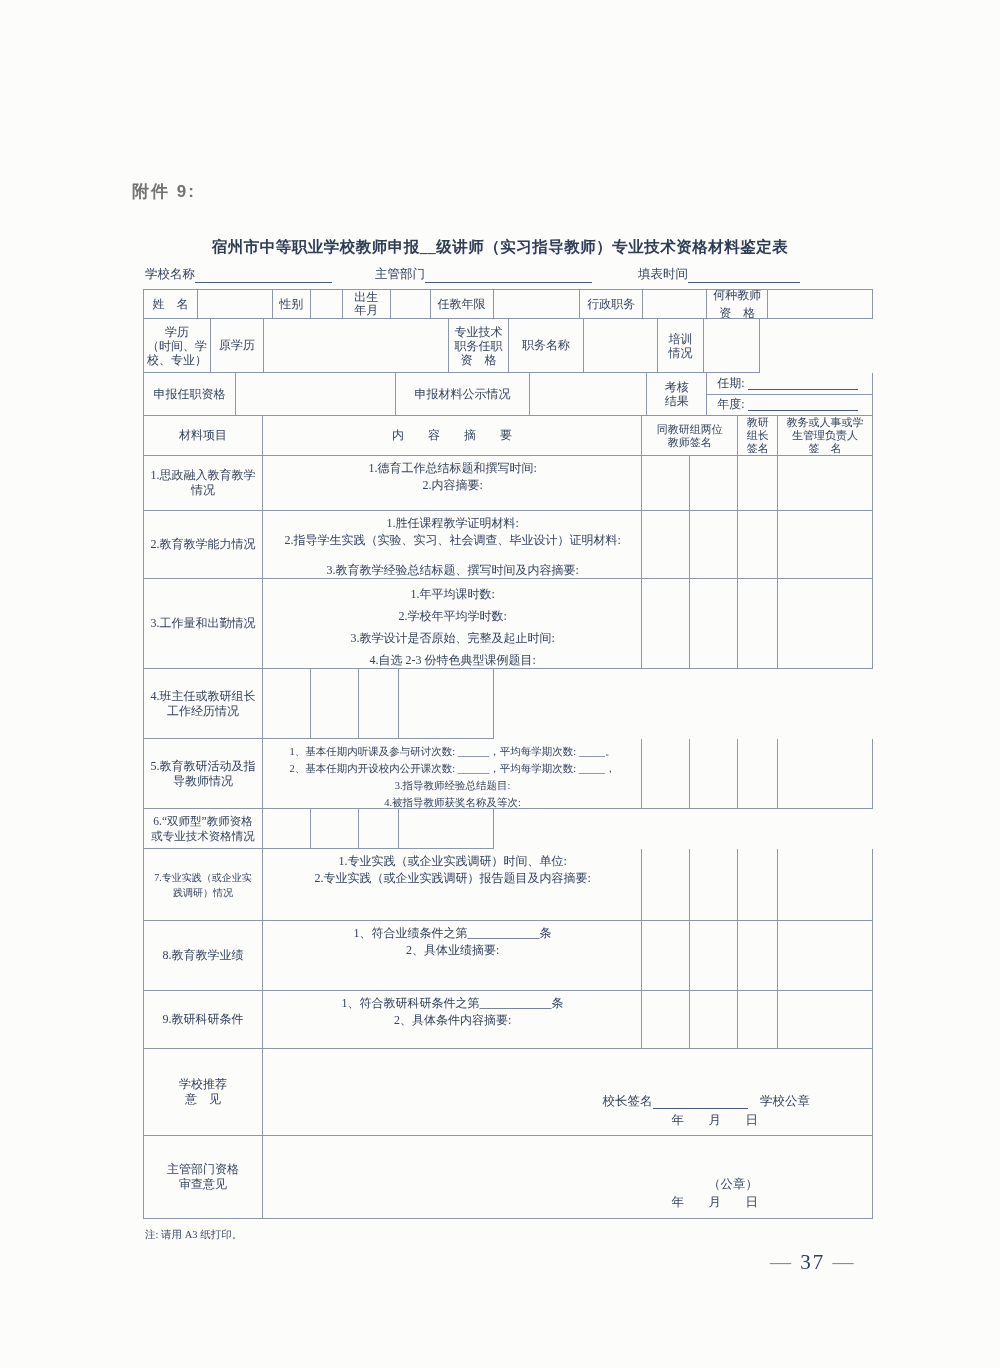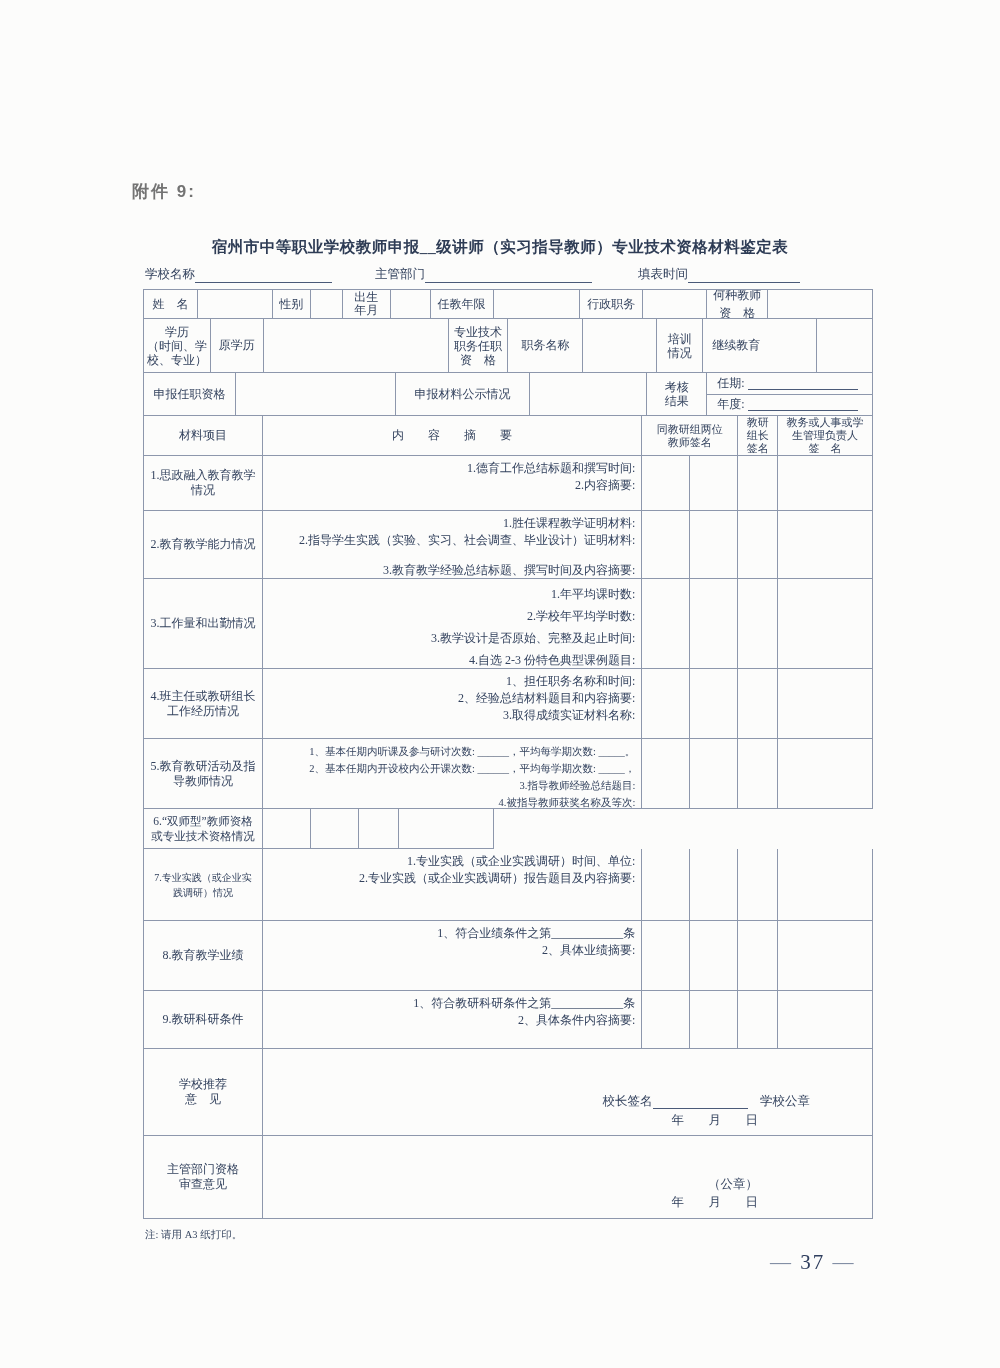--- a/index.html
+++ b/index.html
@@ -21,21 +21,21 @@
   .ul-110 { width:110px; } .ul-95 { width:95px; }
 
   .tbl { position:absolute; left:143px; top:289px; width:730px;
          border-top:1px solid #8d97ac; border-left:1px solid #8d97ac; }
   .row { display:flex; width:100%; }
   .cell { border-right:1px solid #8d97ac; border-bottom:1px solid #8d97ac;
           font-size:12px; line-height:15px; display:flex; align-items:center;
           justify-content:center; text-align:center; overflow:hidden; }
   .pre { white-space:pre-line; }
   .lab { background:transparent; }
-  .content { flex-direction:column; align-items:flex-end; justify-content:flex-start;
+  .content { flex-direction:column; align-items:center; justify-content:flex-start;
              text-align:left; padding:4px 6px 2px 7px; }
   .content .line { min-height:17px; line-height:17px; white-space:nowrap; }
   .content.spread { gap:6px; padding-top:7px; }
   .content.spread .line { min-height:16px; line-height:16px; }
   .gap-top { margin-top:13px; }
   .small .line { font-size:10.5px; }
   .sighead { font-size:11px; line-height:13px; }
   .assess-detail { flex-direction:column; align-items:stretch; padding:0; text-align:left; }
   .assess-sub { flex:1; display:flex; align-items:center; padding-left:10px; font-size:12px; }
   .assess-sub.first { border-bottom:1px solid #8d97ac; }
@@ -100,21 +100,20 @@
 校、专业）</div>
       <div class="cell lab d-b">原学历</div>
       <div class="cell d-c"></div>
       <div class="cell lab d-d pre" style="line-height:14px">专业技术
 职务任职
 资　格</div>
       <div class="cell lab d-e">职务名称</div>
       <div class="cell d-f"></div>
       <div class="cell lab d-g pre" style="line-height:14px">培训
 情况</div>
-      <div class="cell lab d-h" style="justify-content:flex-start;padding-left:9px">继续教育</div>
       <div class="cell d-i"></div>
     </div>
 
     <div class="row" style="height:43px">
       <div class="cell lab e-a">申报任职资格</div>
       <div class="cell e-b"></div>
       <div class="cell lab e-c">申报材料公示情况</div>
       <div class="cell e-d"></div>
       <div class="cell lab e-e pre" style="line-height:14px">考核
 结果</div>
@@ -173,25 +172,20 @@
       </div>
       <div class="cell m-s1"></div>
       <div class="cell m-s1"></div>
       <div class="cell m-s2"></div>
       <div class="cell m-s3"></div>
     </div>
 
     <div class="row" style="height:70px">
       <div class="cell lab m-lab pre">4.班主任或教研组长
 工作经历情况</div>
-      <div class="cell content m-con">
-        <div class="line">1、担任职务名称和时间:</div>
-        <div class="line">2、经验总结材料题目和内容摘要:</div>
-        <div class="line">3.取得成绩实证材料名称:</div>
-      </div>
       <div class="cell m-s1"></div>
       <div class="cell m-s1"></div>
       <div class="cell m-s2"></div>
       <div class="cell m-s3"></div>
     </div>
 
     <div class="row" style="height:70px">
       <div class="cell lab m-lab pre">5.教育教研活动及指
 导教师情况</div>
       <div class="cell content small m-con">

